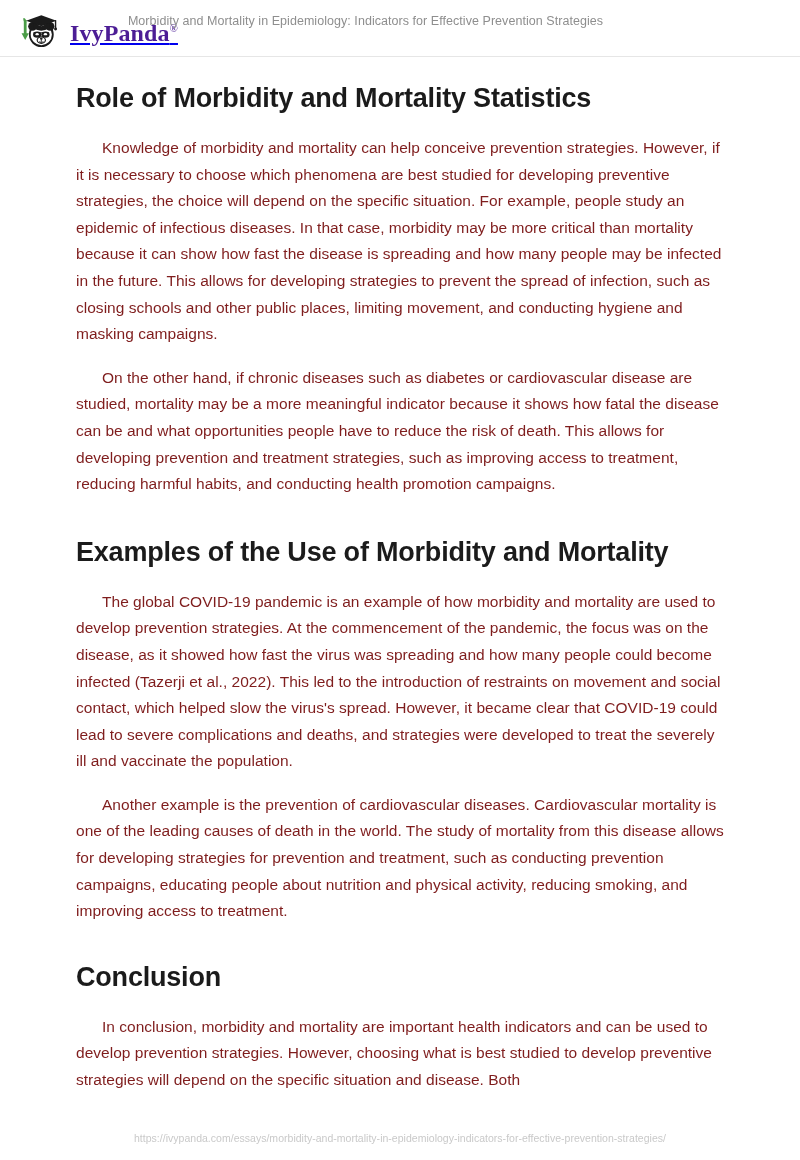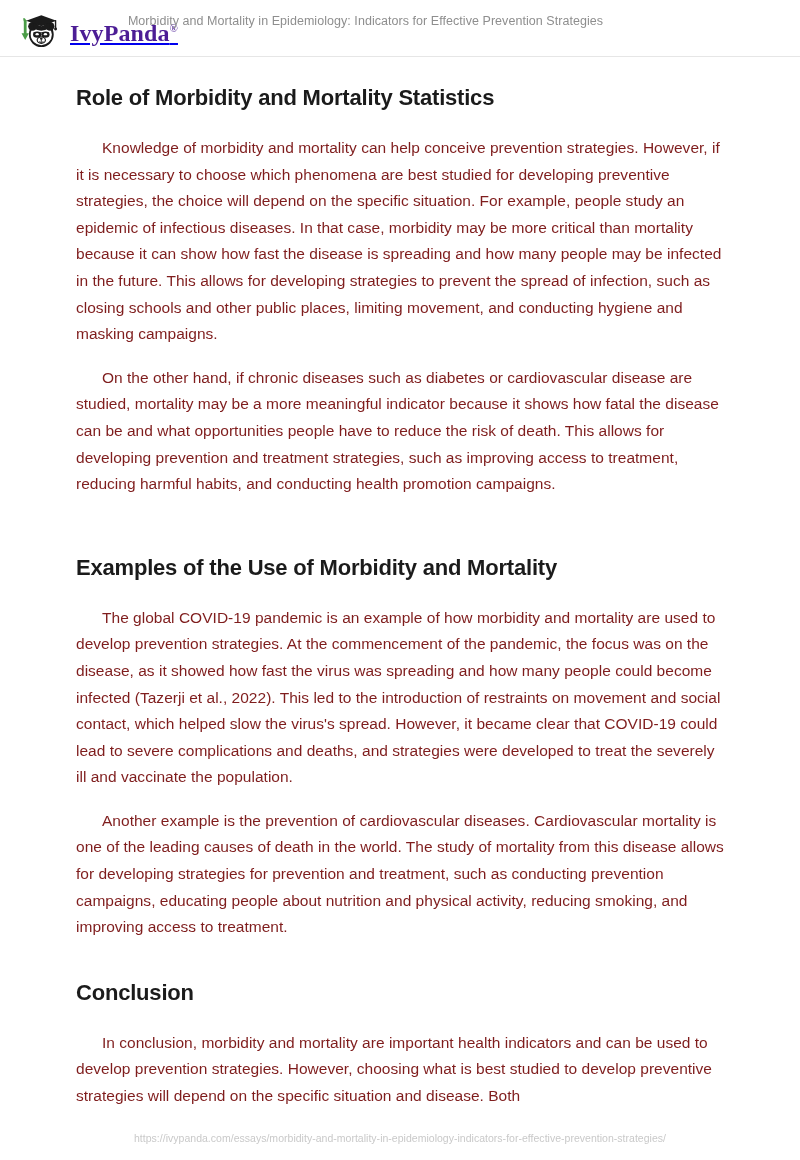--- a/index.html
+++ b/index.html
@@ -69,29 +69,29 @@
   }
 
   
   .doc {
     position: absolute;
     left: 76px;
     top: 70px;
     width: 650px;
   }
   h2.section-heading {
-    font-size: 22px;
+    font-size: 27px;
     font-weight: 700;
     line-height: 40px;
     color: #1b1b1b;
     margin: 0;
     letter-spacing: -0.2px;
   }
   h2.heading-1 { margin-top: 8px; }
-  h2.heading-2 { margin-top: 50px; }
+  h2.heading-2 { margin-top: 34px; }
   h2.heading-3 { margin-top: 32px; }
 
   p.body-text {
     font-size: 15.5px;
     line-height: 26.6px;
     color: #7f1d1d;
     margin: 0;
     text-indent: 26px;
     letter-spacing: 0.02px;
   }

